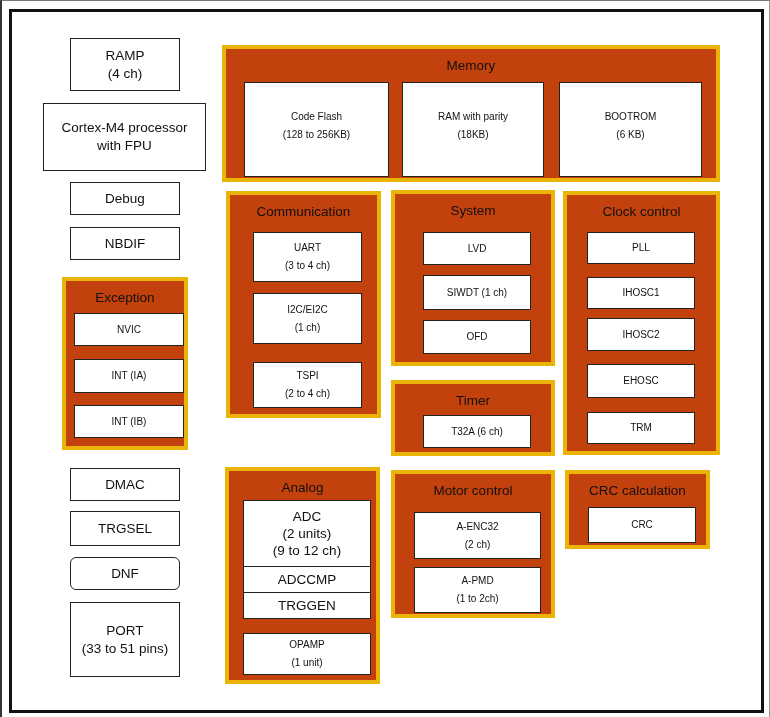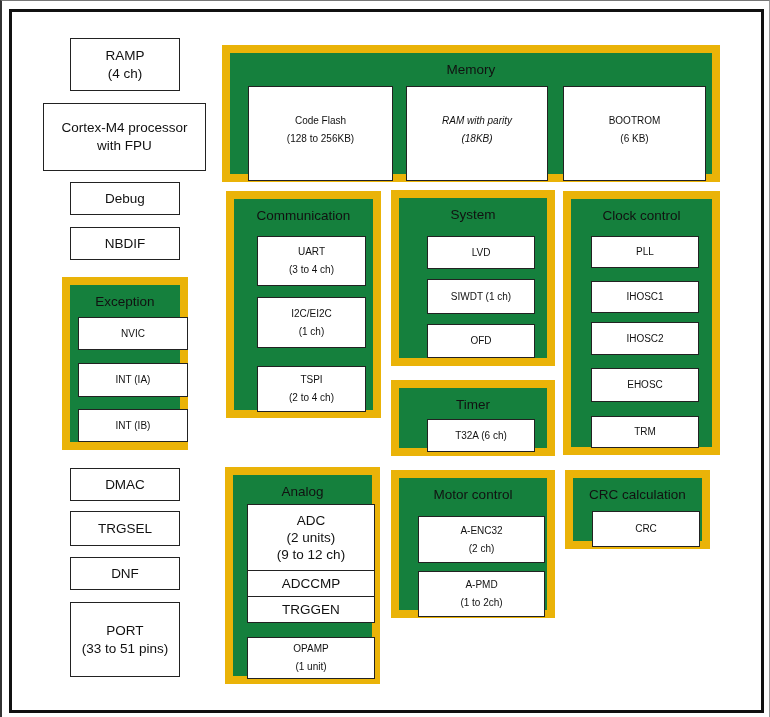--- a/index.html
+++ b/index.html
@@ -32,22 +32,22 @@
     align-items: center;
     justify-content: center;
     text-align: center;
     white-space: pre-line;
     font-size: 13.5px;
     line-height: 18px;
   }
   .group {
     position: absolute;
     box-sizing: border-box;
-    border: 8px solid #eab308;
-    background: #15803d;
+    border: 4px solid #eab308;
+    background: #c2410c;
   }
   .group-title {
     position: absolute;
     top: 9px; left: 0; right: 0;
     text-align: center;
     font-size: 13.5px;
     line-height: 16px;
     white-space: pre-line;
   }
   .gbox {
@@ -99,29 +99,29 @@
 
   <div class="group" style="left:60px; top:276px; width:126px; height:173px;">
     <div class="group-title">Exception</div>
     <div class="gbox" style="left:8px; top:32px; width:110px; height:33px;">NVIC</div>
     <div class="gbox" style="left:8px; top:78px; width:110px; height:34px;">INT (IA)</div>
     <div class="gbox" style="left:8px; top:124px; width:110px; height:33px;">INT (IB)</div>
   </div>
 
   <div class="box" style="left:68px; top:467px; width:110px; height:33px;">DMAC</div>
   <div class="box" style="left:68px; top:510px; width:110px; height:35px;">TRGSEL</div>
-  <div class="box" style="left:68px; top:556px; width:110px; height:33px;">DNF</div>
+  <div class="box" style="left:68px; top:556px; width:110px; height:33px;border-radius:6px;">DNF</div>
   <div class="box" style="left:68px; top:601px; width:110px; height:75px;">PORT
 (33 to 51 pins)</div>
 
   <div class="group" style="left:220px; top:44px; width:498px; height:137px;">
     <div class="group-title">Memory</div>
     <div class="gbox mem" style="left:18px; top:33px; width:145px; height:95px;">Code Flash
 (128 to 256KB)</div>
-    <div class="gbox mem" style="left:176px; top:33px; width:142px; height:95px;font-style:italic;">RAM with parity
+    <div class="gbox mem" style="left:176px; top:33px; width:142px; height:95px;">RAM with parity
 (18KB)</div>
     <div class="gbox mem" style="left:333px; top:33px; width:143px; height:95px;">BOOTROM
 (6 KB)</div>
   </div>
 
   <div class="group" style="left:224px; top:190px; width:155px; height:227px;">
     <div class="group-title">Communication</div>
     <div class="gbox" style="left:23px; top:37px; width:109px; height:50px;">UART
 (3 to 4 ch)</div>
     <div class="gbox" style="left:23px; top:98px; width:109px; height:51px;">I2C/EI2C

